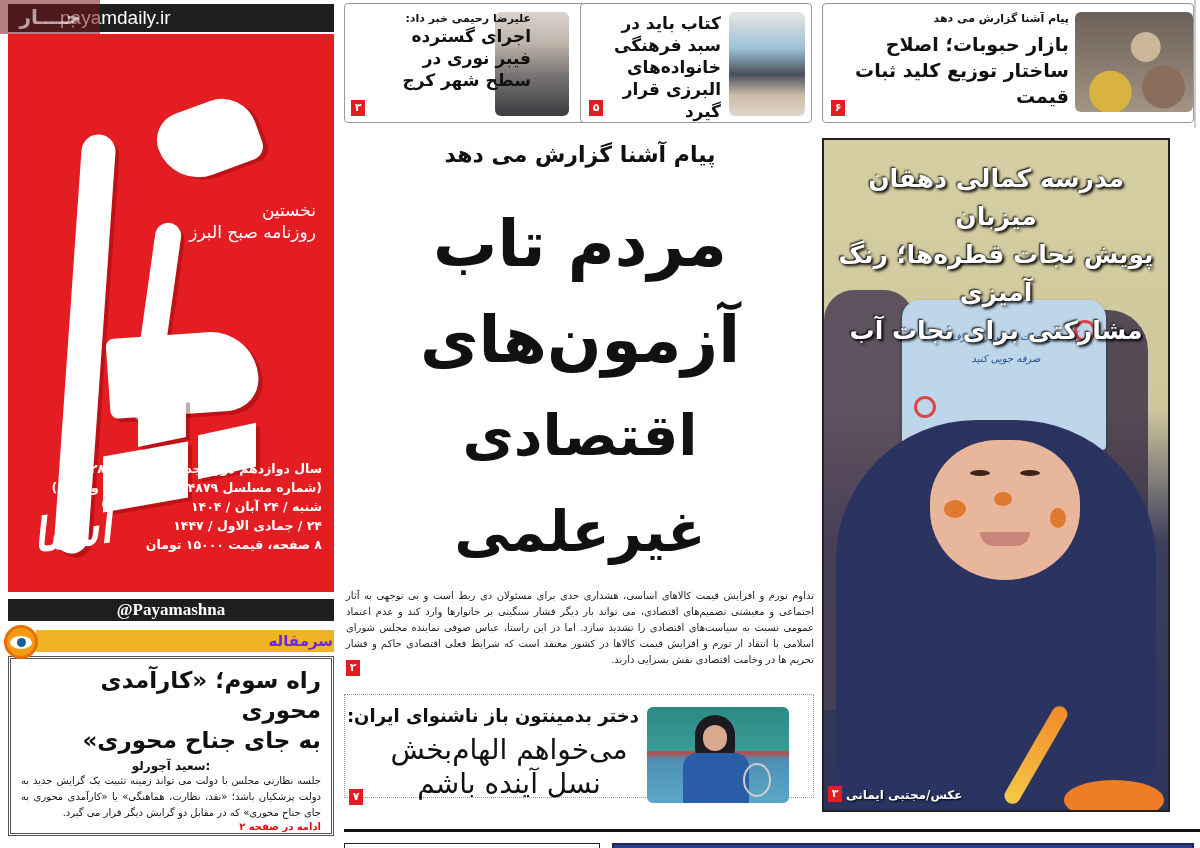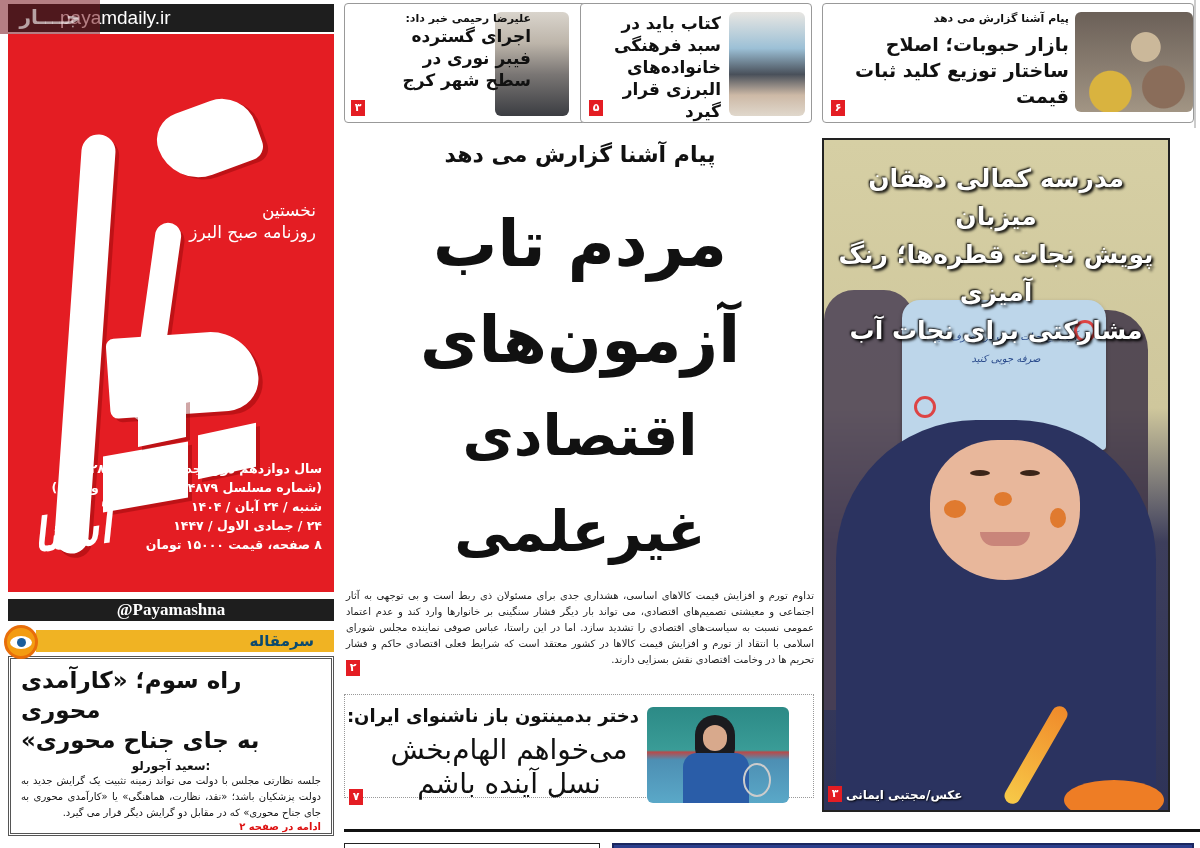--- a/index.html
+++ b/index.html
@@ -11,26 +11,26 @@
 #watermark{left:0;top:0;width:100px;height:34px;background:rgba(120,20,30,0.55);color:rgba(255,255,255,0.6);font-weight:bold;font-size:20px;display:flex;align-items:center;justify-content:center;z-index:5;letter-spacing:2px}
 #site-bar{left:8px;top:4px;width:326px;height:28px;background:#1e1e1e;color:#fff;font-family:"Liberation Sans",sans-serif;font-size:19px;direction:ltr;padding-left:52px;line-height:28px}
 #masthead{left:8px;top:34px;width:326px;height:558px;background:#e41d23;overflow:hidden}
 .logo-stroke{position:absolute;background:#fff;box-shadow:4px 4px 0 rgba(120,0,0,0.35)}
 #tagline{position:absolute;right:18px;top:165px;color:#fff;text-align:right;font-size:17px;line-height:22px}
 #issue-info{position:absolute;right:12px;top:425px;color:#fff;text-align:right;font-size:12.5px;line-height:19px;font-weight:bold}
 #issue-info .en{font-family:"Liberation Serif",serif;font-size:15px;direction:ltr;text-align:right}
 #ashna{position:absolute;left:24px;top:470px;color:#fff;font-size:46px;font-style:italic;font-weight:bold;transform:rotate(-8deg)}
 
 #twitter-bar{left:8px;top:599px;width:326px;height:22px;background:#1e1e1e;color:#fff;font-family:"Liberation Serif",serif;font-weight:bold;font-size:17px;text-align:center;line-height:22px;direction:ltr}
-#editorial-bar{left:36px;top:630px;width:298px;height:22px;background:#f0b323;color:#0c4a6e;font-size:15px;font-weight:bold;padding-right:20px;line-height:22px}
+#editorial-bar{left:36px;top:630px;width:298px;height:22px;background:#f0b323;color:#6d28d9;font-size:15px;font-weight:bold;padding-right:1px;line-height:22px}
 #eye-icon{left:4px;top:625px;width:34px;height:34px;border-radius:50%;background:#f39c12;border:3px solid #e86e0a;display:flex;align-items:center;justify-content:center;z-index:2}
 #eye-icon .white{width:22px;height:13px;background:#fff;border-radius:50%;display:flex;align-items:center;justify-content:center}
 #eye-icon .iris{width:9px;height:9px;border-radius:50%;background:#1b5e9c}
 #editorial-box{left:8px;top:656px;width:326px;height:180px;border:3px double #555;padding:6px 10px}
-#editorial-title{font-size:23px;font-weight:bold;text-align:left;line-height:30px}
+#editorial-title{font-size:23px;font-weight:bold;text-align:right;line-height:30px}
 #editorial-author{font-size:12px;font-weight:bold;text-align:center;margin-top:4px}
 #editorial-body{font-size:10px;line-height:16px;text-align:justify;}
 #editorial-more{font-size:10px;color:#d11;font-weight:bold}
 
 
 .teaser{position:absolute;top:3px;height:120px;border:1px solid #999;border-radius:4px;background:#fff;overflow:hidden}
 .teaser .photo{position:absolute;top:8px;border-radius:6px}
 .teaser .text{position:absolute;top:8px;text-align:right}
 .teaser .kicker{font-size:11px;font-weight:bold}
 .teaser .head{font-size:17px;font-weight:bold;line-height:22px}

